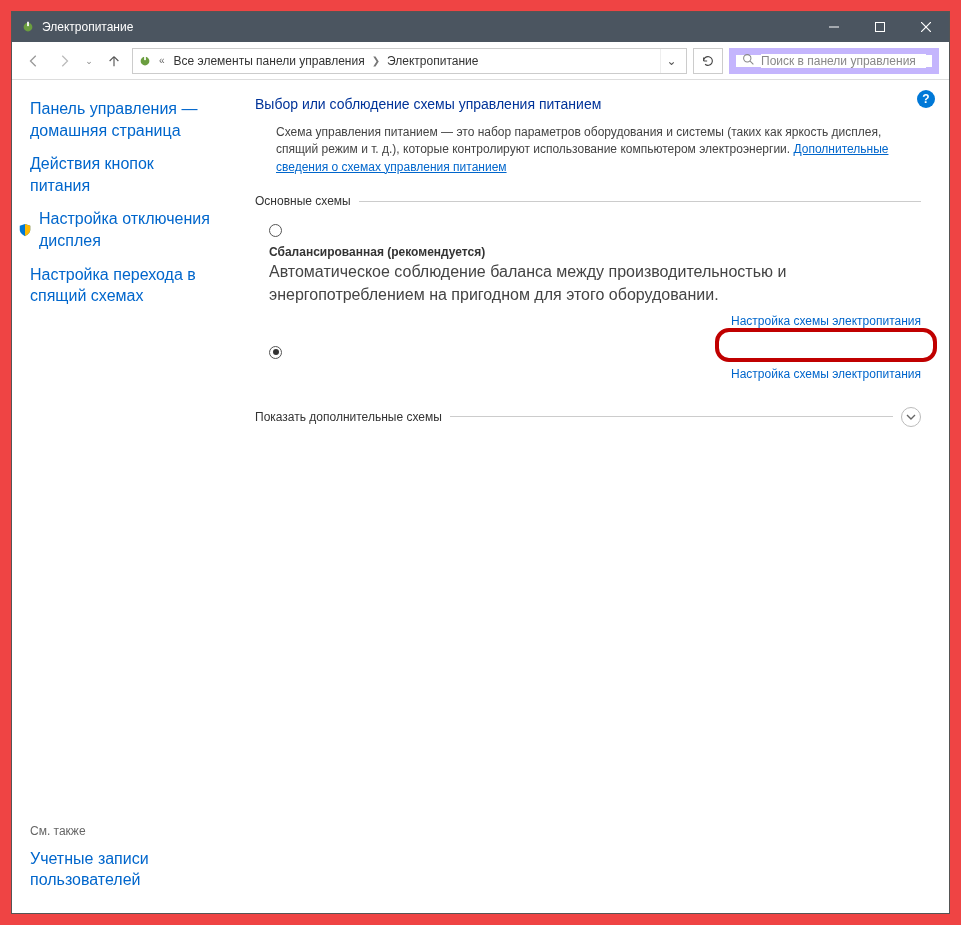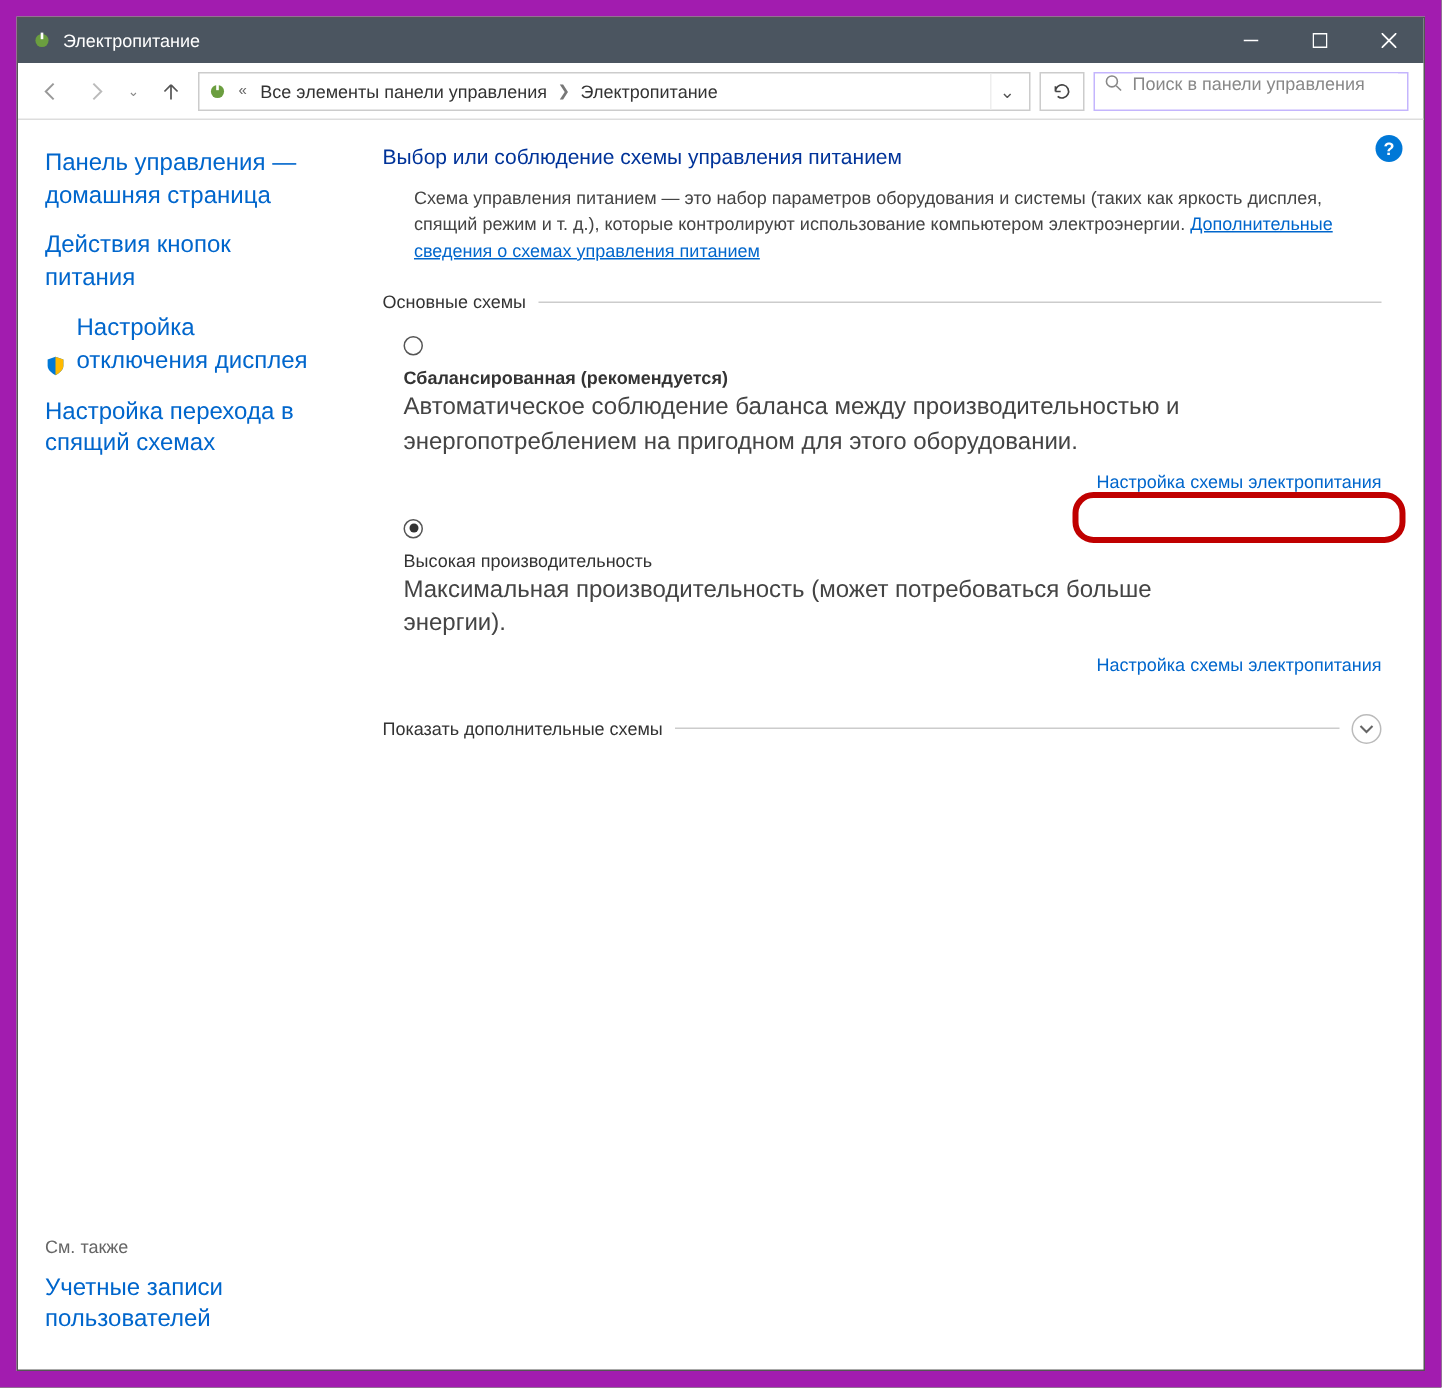--- a/index.html
+++ b/index.html
@@ -8,21 +8,21 @@
     font-family: 'Segoe UI', Tahoma, sans-serif;
     font-size: 12px;
     background: #1a1a1a;
     display: flex;
     align-items: flex-start;
     justify-content: flex-start;
   }
   .outer {
     width: 961px;
     height: 925px;
-    background: #a21caf;
+    background: #ef4444;
     padding: 11px;
   }
   .window {
     width: 100%;
     height: 100%;
     background: #fff;
     border: 1px solid #555;
     display: flex;
     flex-direction: column;
     position: relative;
@@ -88,22 +88,22 @@
   .addr-drop {
     width: 22px; text-align: center; color: #555;
     border-left: 1px solid #eee; height: 100%;
     display:flex;align-items:center;justify-content:center;
   }
   .refreshbtn {
     width: 30px; height: 26px; border: 1px solid #ccc;
     display:flex;align-items:center;justify-content:center; color:#333;
   }
   .searchbox {
-    width: 210px; height: 26px; border: 1px solid #c4b5fd;
-    display: flex; align-items: flex-start; padding: 0 6px; gap: 6px;
+    width: 210px; height: 26px; border: 7px solid #c4b5fd;
+    display: flex; align-items: center; padding: 0 6px; gap: 6px;
     color: #777;
   }
   .searchbox input {
     border: none; outline: none; flex: 1; font-size: 12px;
     font-family: inherit; color: #333;
   }
   .searchbox input::placeholder { color: #888; }
 
   
   .body {
@@ -121,22 +121,22 @@
   }
   .sidebar a.navlink {
     color: #0066cc;
     text-decoration: none;
     font-size: 16px;
     line-height: 1.35;
     margin-bottom: 12px;
     display: block;
   }
   .sidebar .nav-with-icon {
-    display: flex; gap: 6px; align-items: flex-end;
-    margin-bottom: 12px; margin-left: -18px; padding-left: 17px;
+    display: flex; gap: 6px; align-items: center;
+    margin-bottom: 12px; margin-left: -18px; padding-left: 5px;
   }
   .sidebar .nav-with-icon .navlink { margin-bottom: 0; }
   .sidebar .nav-icon {
     width: 16px; height: 16px; flex-shrink: 0;
     display:flex;align-items:center;justify-content:center;
   }
   .sidebar .see-also-block { margin-top: auto; padding-bottom: 10px; }
   .sidebar .see-also {
     color: #666; font-size: 12px; margin-bottom: 10px; display: block;
   }
@@ -343,24 +343,20 @@
         <span class="radio"></span>
         <div class="plan-body">
           <div class="plan-title bold">Сбалансированная (рекомендуется)</div>
           <div class="plan-sub">Автоматическое соблюдение баланса между производительностью и энергопотреблением на пригодном для этого оборудовании.</div>
         </div>
         <a href="#" class="plan-link">Настройка схемы электропитания</a>
       </div>
 
       <div class="plan" style="margin-top:10px;position:relative;">
         <span class="radio selected"></span>
-        <div class="plan-body">
-          <div class="plan-title">Высокая производительность</div>
-          <div class="plan-sub">Максимальная производительность (может потребоваться больше энергии).</div>
-        </div>
         <a href="#" class="plan-link" style="position:relative;z-index:2;">Настройка схемы электропитания</a>
         <span class="highlight-ring" style="right:-16px;top:-12px;width:222px;height:34px;"></span>
       </div>
 
       <div class="section-head" style="margin-top:24px">
         <span>Показать дополнительные схемы</span>
         <span class="line"></span>
         <span class="expander">
           <svg width="10" height="10" viewBox="0 0 10 10">
                 <path d="M1 3 L5 7 L9 3" fill="none" stroke="#666" stroke-width="1.4"></path>

